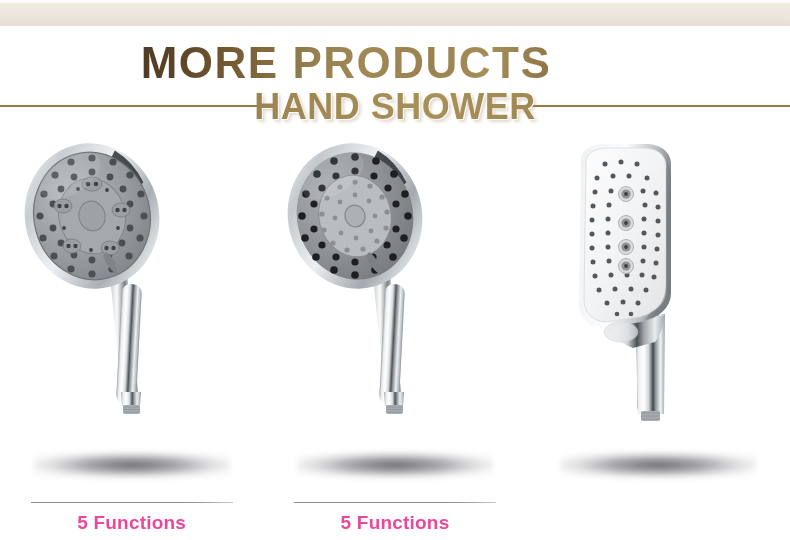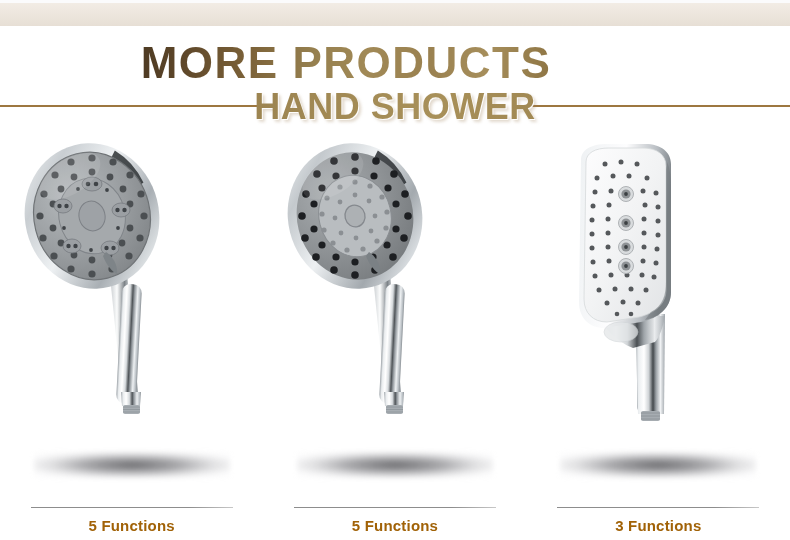--- a/index.html
+++ b/index.html
@@ -87,22 +87,22 @@
 
   
   .caption-wrap {
     position:absolute; left:0; bottom:6px; width:100%;
   }
   .caption-rule {
     width:202px; height:1px; margin:0 auto 9px auto;
     background:linear-gradient(90deg,#8d8d8d 0%,#8d8d8d 78%,#c8c8c8 100%);
   }
   .caption-text {
-    text-align:center; font-size:15px; font-weight:bold;
-    color:#a16207; letter-spacing:0.2px;
+    text-align:center; font-size:19px; font-weight:bold;
+    color:#ec4899; letter-spacing:0.2px;
     text-shadow:0.5px 0.5px 0 rgba(255,255,255,0.6);
   }
 </style>
 </head>
 <body>
 
 <div id="top-strip-hairline"></div>
 <div id="top-strip"></div>
 
 <div id="title-block">
@@ -518,19 +518,15 @@
             </g>
           </g>
 
           <ellipse cx="62" cy="190" rx="17" ry="10" fill="#e3e6e8" opacity="0.75" stroke="#cfd3d6" stroke-width="0.7"></ellipse>
 
           <path d="M108,20 C112,28 112,40 112,56 L112,150 C112,164 102,174 86,178 L92,170 C104,164 107,152 107,140 L107,28 Z" fill="#6f757a" opacity="0.5"></path>
         </g>
       </svg>
     </div>
     <div class="floor-shadow"></div>
-    <div class="caption-wrap">
-      <div class="caption-rule"></div>
-      <div class="caption-text">3 Functions</div>
-    </div>
   </div>
 
 </div>
 
 </body></html>

